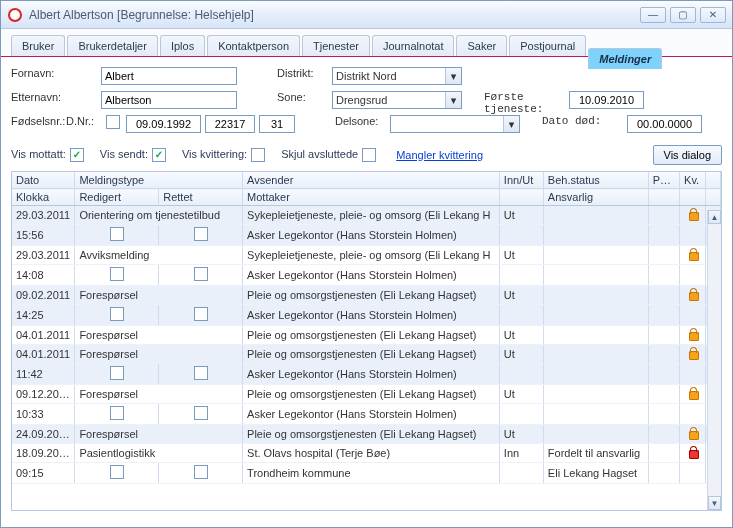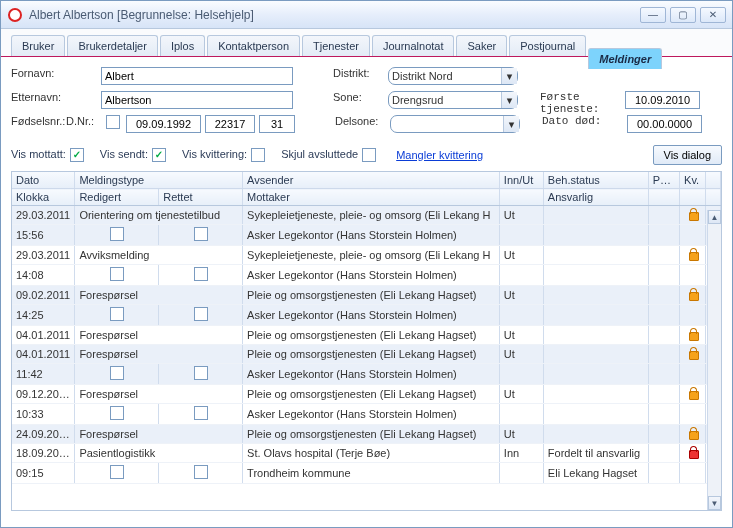--- a/index.html
+++ b/index.html
@@ -70,42 +70,41 @@
     padding: 10px;
   }
   .form-row {
     display: flex;
     align-items: flex-start;
     margin-bottom: 4px;
     height: 20px;
   }
   .label { display:inline-block; }
   .col-label1 { width: 90px; }
-  .col-in1 { width: 192px; }
+  .col-in1 { width: 136px; }
   .col-sublabel { width: 40px; text-align:left; padding-left:0; }
   .col-sub1 { width: 75px; margin-right: 4px;}
   .col-sub2 { width: 50px; margin-right: 4px;}
   .col-sub3 { width: 36px; }
   .col-gap { width: 40px;}
   .col-label2 { width: 55px; }
   .col-in2 { width: 130px; }
   .col-label3 { width: 85px; margin-left: 22px; font-family: Liberation Mono, monospace;}
   .col-in3 { width: 75px; }
   input[type=text], .select {
     height: 18px;
     border: 1px solid #7a9bc0;
     font-size: 11px;
     padding: 0 3px;
     font-family: inherit;
     background:#fff;
   }
   .select {
     display:flex; align-items:center; justify-content:space-between;
     padding-right:0;
-    border-radius:7px;
   }
   .select .arrow {
     width:16px; height:16px;
     display:inline-flex; align-items:center; justify-content:center;
     border-left:1px solid #b7c8de;
     background:linear-gradient(to bottom,#f3f6fb,#dde7f5);
   }
   .readonlybox { text-align:center; }
   
   .filter-row {

